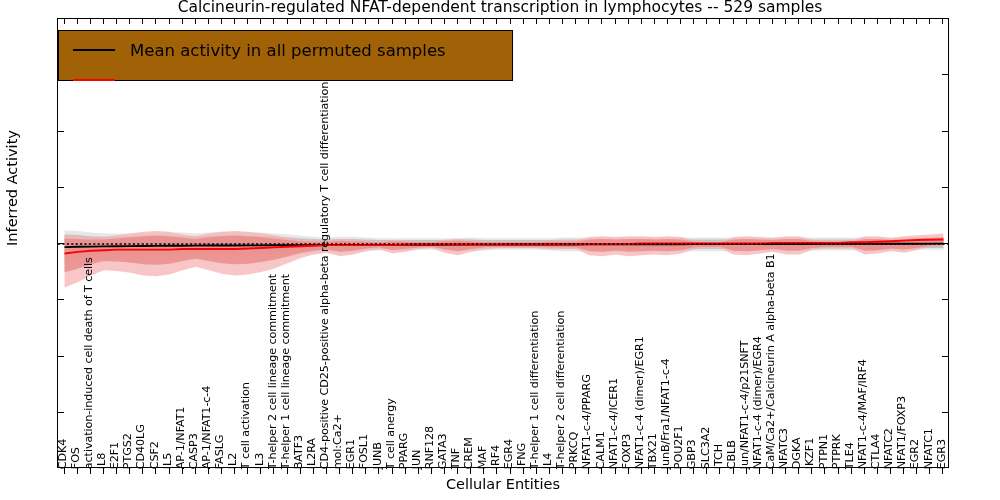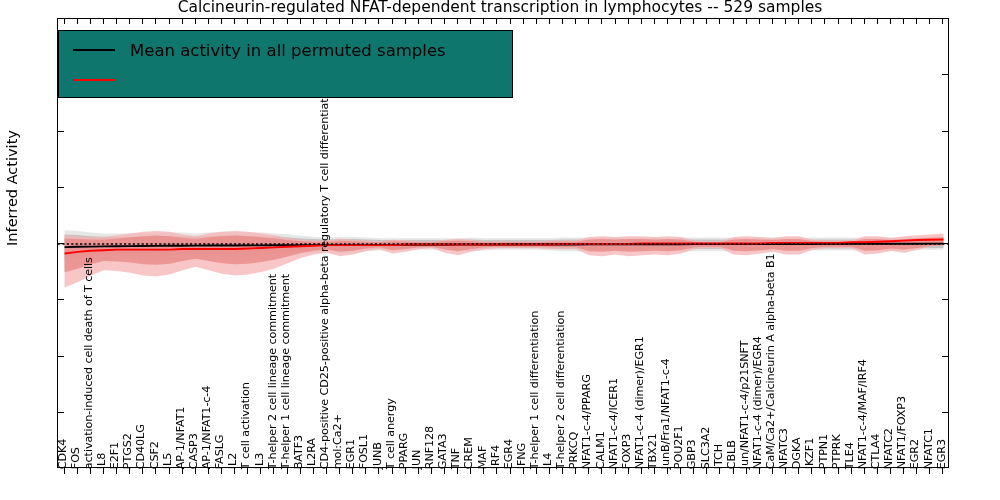--- a/index.html
+++ b/index.html
@@ -112,22 +112,22 @@
     transform-origin: left bottom;
     transform: rotate(-90deg);
     line-height: 1;
     letter-spacing: -0.1px;
   }
   #legend {
     position: absolute;
     left: 58px;
     top: 30px;
     width: 455px;
-    height: 68px;
-    background: #0f766e;
+    height: 51px;
+    background: #a16207;
     border: 1.3px solid #000;
     box-sizing: border-box;
     z-index: 5;
   }
   .legend-row {
     position: absolute;
     left: 0;
     width: 100%;
     height: 30px;
     display: flex;
@@ -387,20 +387,21 @@
       <div class="xtick-label" style="left: 854.818px; bottom: 31px;">TLE4</div>
       <div class="xtick-label" style="left: 867.935px; bottom: 31px;">NFAT1-c-4/MAF/IRF4</div>
       <div class="xtick-label" style="left: 881.053px; bottom: 31px;">CTLA4</div>
       <div class="xtick-label" style="left: 894.171px; bottom: 31px;">NFATC2</div>
       <div class="xtick-label" style="left: 907.288px; bottom: 31px;">NFAT1/FOXP3</div>
       <div class="xtick-label" style="left: 920.406px; bottom: 31px;">EGR2</div>
       <div class="xtick-label" style="left: 933.524px; bottom: 31px;">NFATC1</div>
       <div class="xtick-label" style="left: 946.641px; bottom: 31px;">EGR3</div>
     </div>
 
+  <div id="xlabel">Cellular Entities</div>
 
   <div id="legend">
     <div class="legend-row" style="top:4px;">
       <span class="legend-swatch" style="border-top-color:#000000;"></span>
       <span class="legend-text">Mean activity in all permuted samples</span>
     </div>
     <div class="legend-row" style="top:34px;">
       <span class="legend-swatch" style="border-top-color:#ff0000;"></span>
     </div>
   </div>

